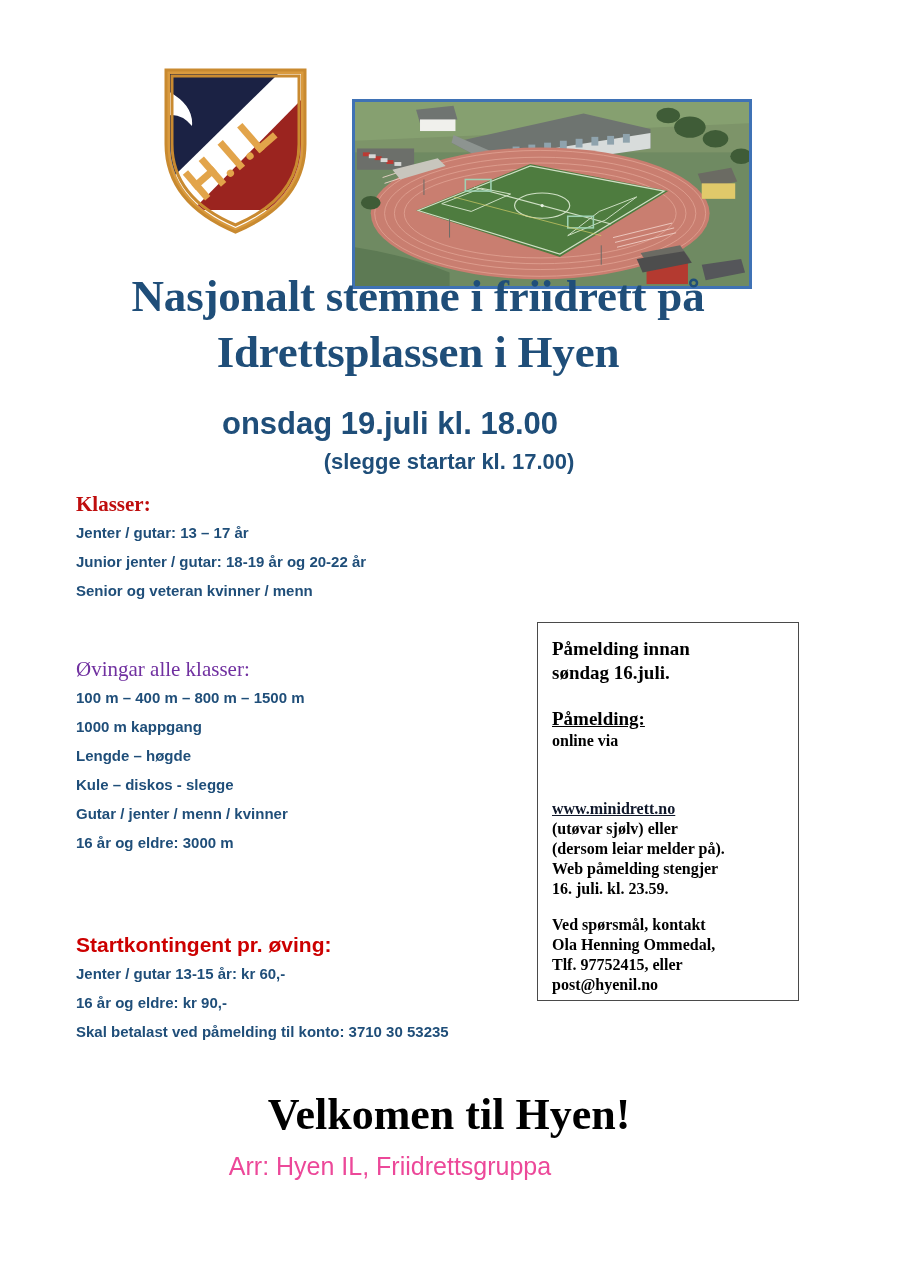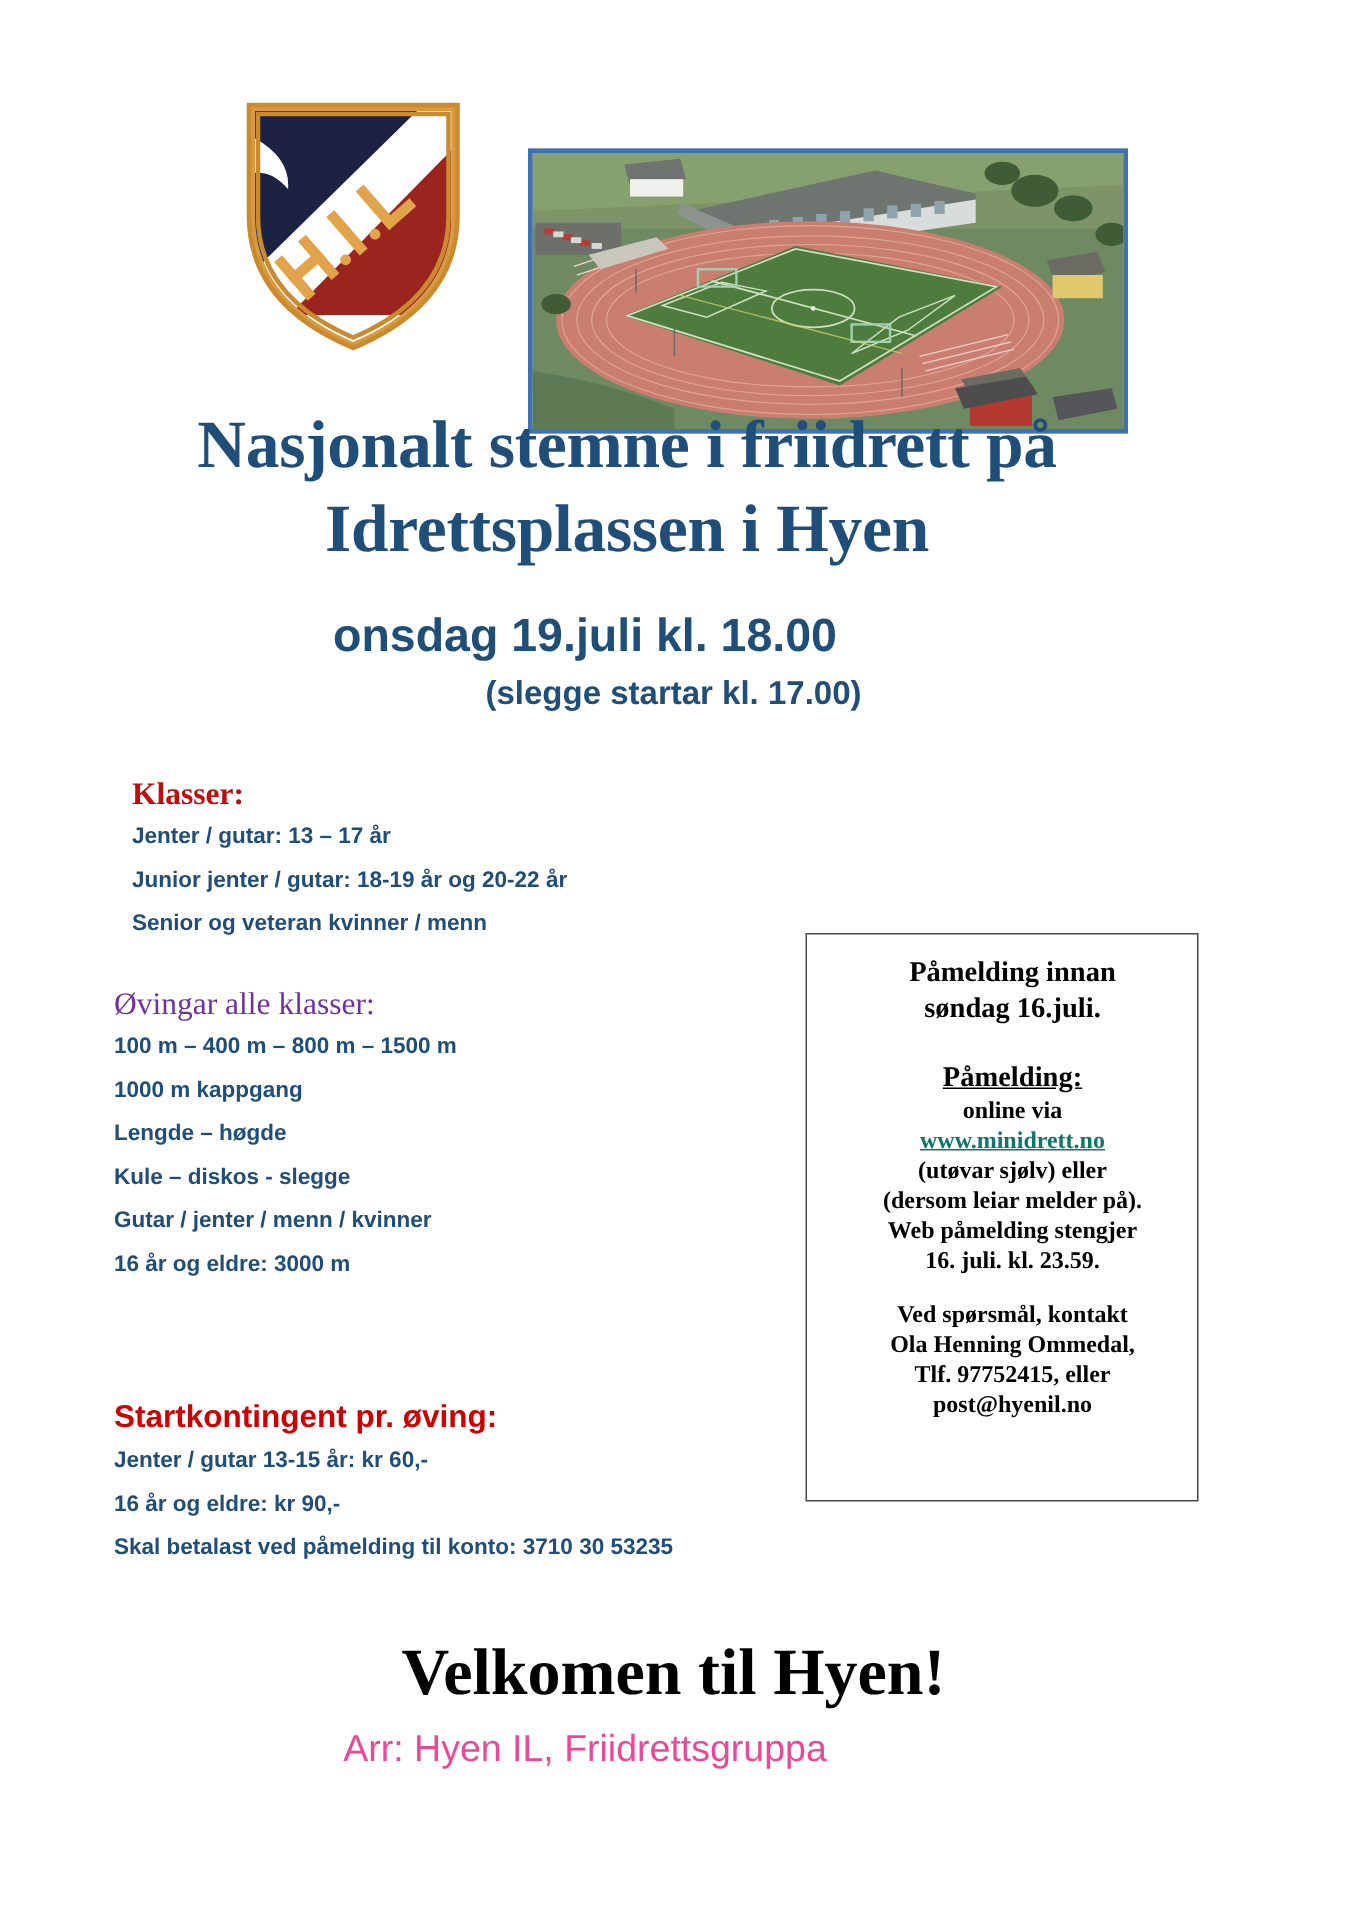--- a/index.html
+++ b/index.html
@@ -84,21 +84,21 @@
     font-weight: bold;
     font-size: 22px;
     color: #1f4e79;
   }
 
   
   .block {
     position: absolute;
     left: 76px;
   }
-  .block-klasser { top: 516px; margin-left: 12px; }
+  .block-klasser { top: 491px; }
   .block-ovingar { top: 655px; }
   .block-kontingent { top: 930px; }
 
   .head-red-serif {
     font-family: "Liberation Serif", serif;
     font-weight: bold;
     font-size: 21px;
     line-height: 27px;
     color: #bf0d0d;
   }
@@ -134,43 +134,43 @@
     height: 379px;
     border: 1.5px solid #4a4a4a;
     box-sizing: border-box;
     background: #ffffff;
     padding: 14px 0 0 14px;
   }
   .reg-text {
     font-family: "Liberation Serif", serif;
     font-weight: bold;
     color: #000000;
-    text-align: center;
   }
   .reg-head {
     font-size: 19px;
     line-height: 24px;
     margin-bottom: 0;
   }
   .reg-sub-head {
     font-size: 19px;
     line-height: 24px;
     text-decoration: underline;
     margin-top: 22px;
   }
   .reg-small {
     font-size: 16px;
     line-height: 20px;
   }
   .reg-link {
     font-size: 16px;
     line-height: 20px;
-    color: #0f766e;
+    color: #0f172a;
     text-decoration: underline;
     display: block;
+    margin-top: 48px;
   }
   .reg-gap { height: 16px; }
 
   
   .welcome {
     position: absolute;
     top: 1089px;
     left: 0;
     width: 898px;
     text-align: center;

